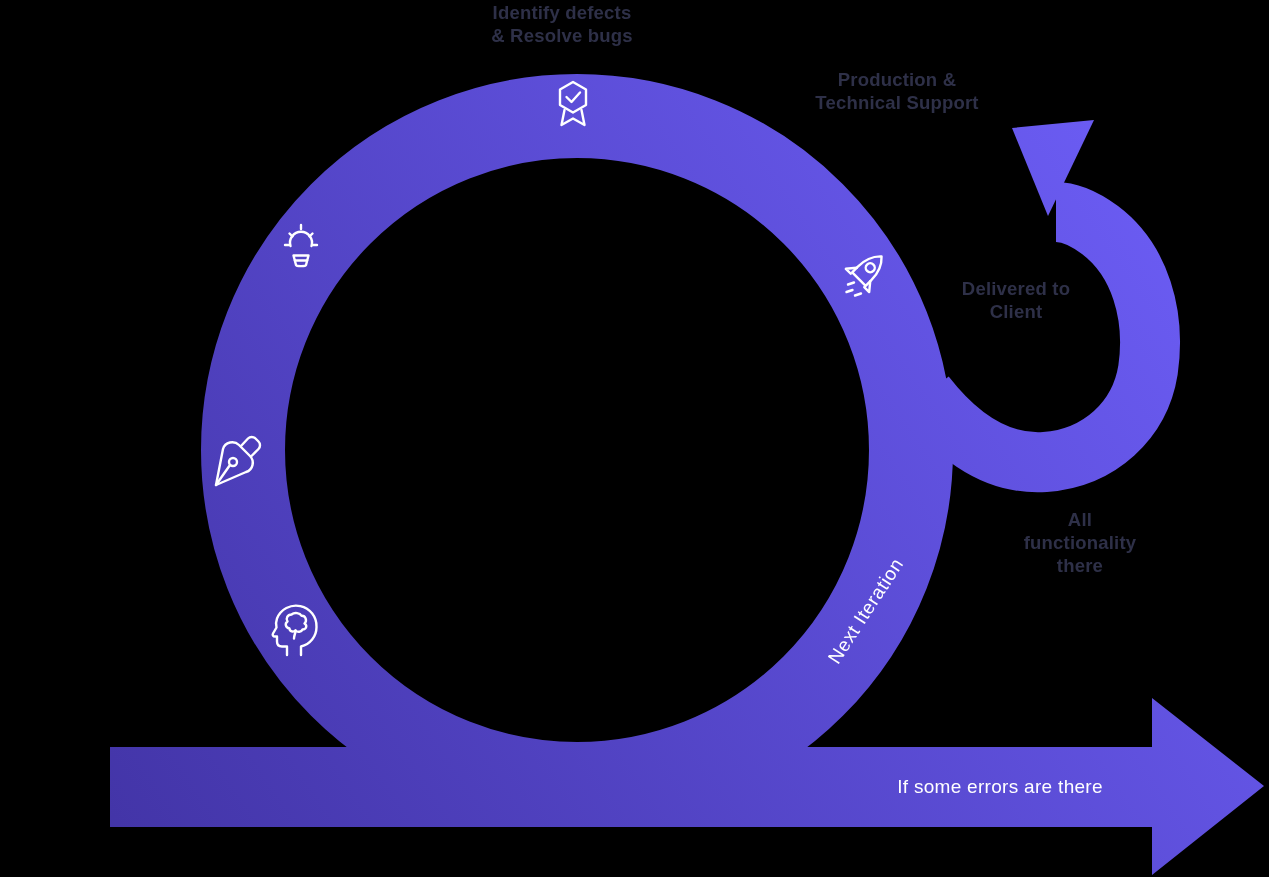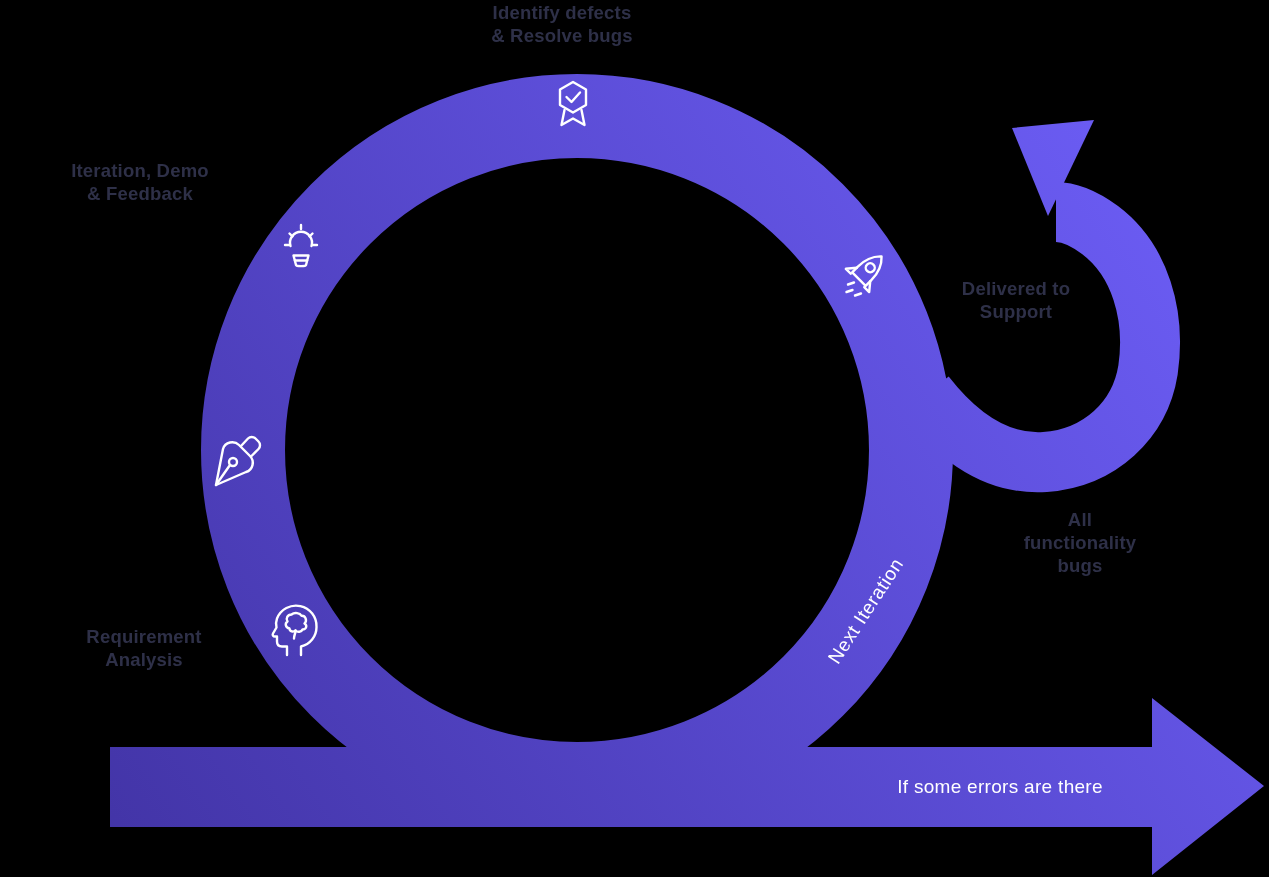--- a/index.html
+++ b/index.html
@@ -90,32 +90,30 @@
       <path d="M34.5 28.5 L 41.5 37 L 34.5 37"></path>
     </g>
     <path d="M7 37.5 L 13 35.5"></path>
     <path d="M5.5 45 L 11.5 43"></path>
     <path d="M14 48.5 L 20 46.5"></path>
   </svg>
 
   <div class="label" style="left:562px;top:24px">Identify defects
 &amp; Resolve bugs</div>
 
+  <div class="label" style="left:897px;top:91px">Production &amp;
+Technical Support</div>
 
-  <div class="label" style="left:140px;top:182px">Iteration, Demo
-&amp; Feedback</div>
 
   <div class="label" style="left:1016px;top:300px">Delivered to
-Support</div>
+Client</div>
 
 
   <div class="label" style="left:1080px;top:543px">All
 functionality
-bugs</div>
+there</div>
 
-  <div class="label" style="left:144px;top:648px">Requirement
-Analysis</div>
 
   <div class="label label--light label--rotated" style="left:866px;top:611px">Next Iteration</div>
 
   <div class="label label--light" style="left:1000px;top:787px">If some errors are there</div>
 
 </div>
 
 </body></html>

